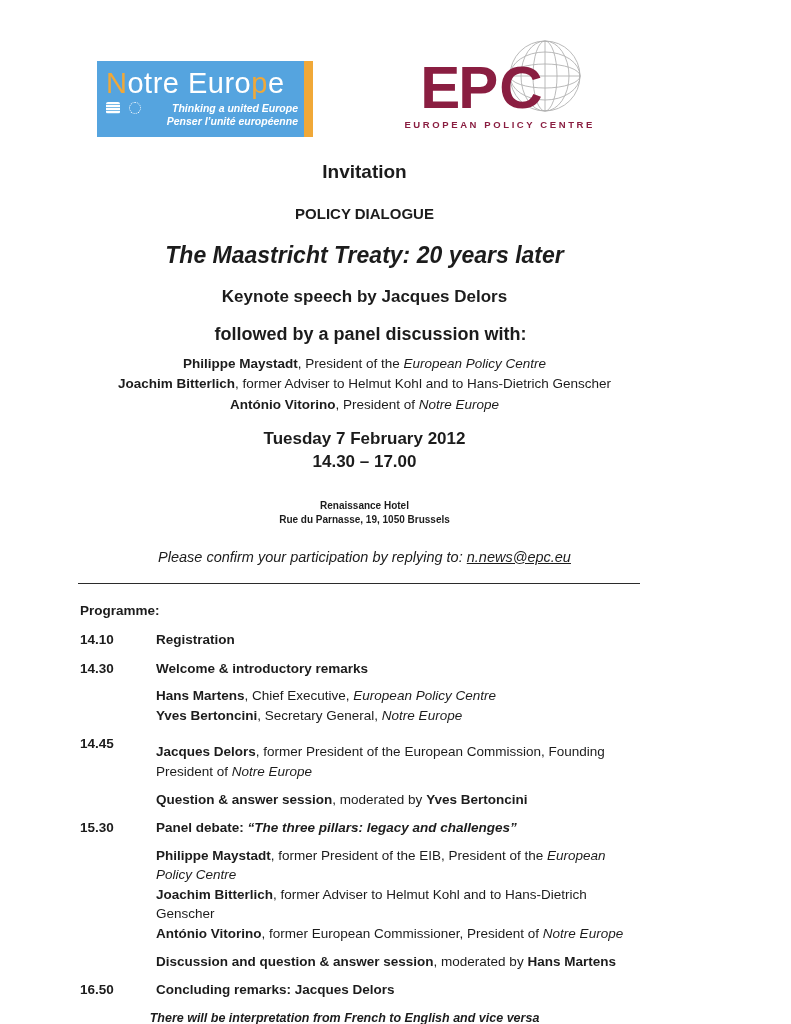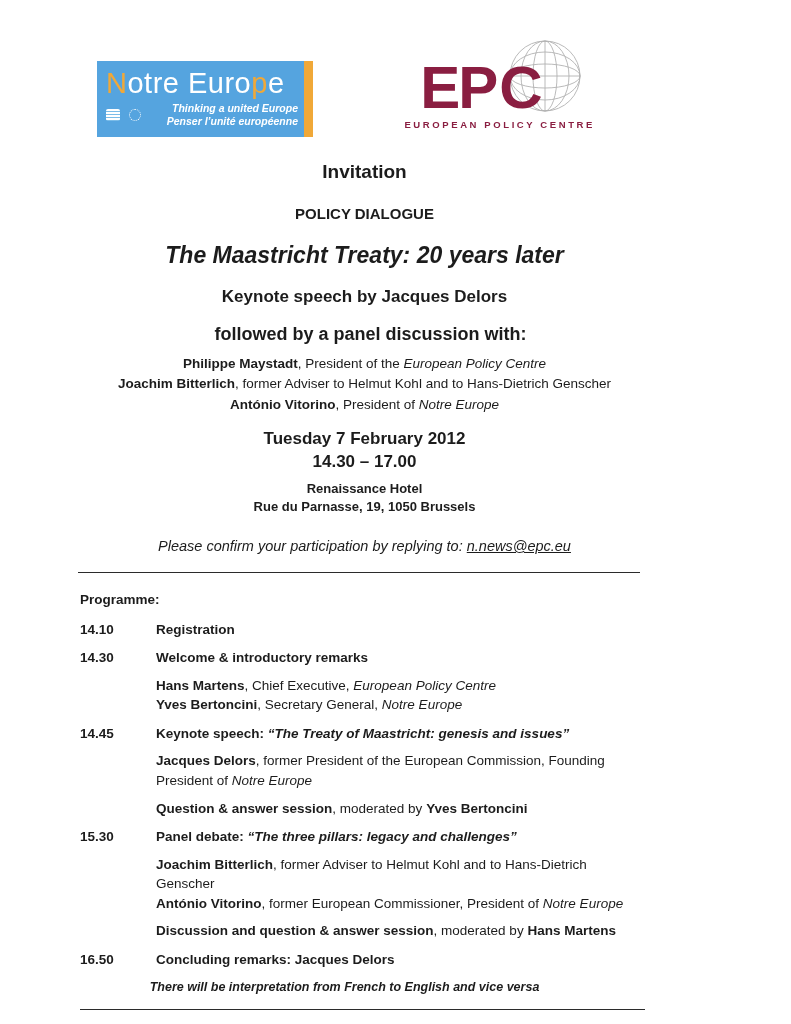--- a/index.html
+++ b/index.html
@@ -16,21 +16,21 @@
     font-family:"Liberation Sans",sans-serif;color:var(--ink);
   }
   .page{position:relative;width:689px;height:1024px;}
 
   
   .logos{display:flex;justify-content:space-between;align-items:flex-start;padding:46px 94px 0 97px;}
   .ne-logo{margin-top:15px;width:216px;height:76px;display:flex;background:var(--ne-blue);}
   .ne-body{flex:1;display:flex;flex-direction:column;justify-content:center;padding:4px 3px 6px 9px;}
   .ne-title{color:#ffffff;font-size:29px;line-height:1.05;letter-spacing:.5px;white-space:nowrap;}
   .ne-title .accent{color:var(--ne-orange);}
-  .ne-sub{display:flex;align-items:center;gap:9px;margin-top:4px;}
+  .ne-sub{display:flex;gap:9px;margin-top:4px;}
   .ne-doc-icon{width:14px;height:12px;border-radius:2px;flex-shrink:0;
     background:repeating-linear-gradient(to bottom,#ffffff 0 2px,#7bbce8 2px 3px);}
   .ne-stars-icon{width:12px;height:12px;border:1px dotted #ffffff;border-radius:50%;flex-shrink:0;}
   .ne-taglines{flex:1;text-align:right;color:#ffffff;font-size:10.5px;font-weight:bold;
     font-style:italic;line-height:1.25;padding-right:3px;white-space:nowrap;}
   .ne-stripe{width:9px;background:var(--ne-orange);}
 
   .epc-logo{display:flex;flex-direction:column;align-items:center;}
   .epc-mark{position:relative;height:66px;display:flex;align-items:flex-end;}
   .epc-ep,.epc-c{font-size:60px;font-weight:bold;color:var(--epc-maroon);line-height:.8;letter-spacing:-2px;}
@@ -42,21 +42,21 @@
 
   
   .center{text-align:center;padding-left:40px;}
   .invitation{margin-top:24px;font-size:19px;font-weight:bold;}
   .event-type{margin-top:22px;font-size:15px;font-weight:bold;}
   .main-title{margin-top:20px;font-size:23px;font-weight:bold;font-style:italic;}
   .keynote{margin-top:18px;font-size:17px;font-weight:bold;}
   .panel-intro{margin-top:17px;font-size:18px;font-weight:bold;margin-left:12px;}
   .panelists{margin-top:9px;font-size:13.5px;line-height:1.5;}
   .date-block{margin-top:13px;font-size:17px;font-weight:bold;line-height:1.35;}
-  .venue-block{margin-top:6px;font-size:13px;font-weight:bold;line-height:1.4;}
+  .venue-block{margin-top:25px;font-size:10px;font-weight:bold;line-height:1.4;}
   .confirm{margin-top:22px;font-size:14.5px;font-style:italic;}
 
   hr.rule{border:none;border-top:1px solid #2b2b2b;margin:18px 49px 0 78px;}
   hr.rule-bottom{border:none;border-top:1px solid #2b2b2b;margin:15px 44px 0 80px;}
 
   
   .programme{margin:17px 45px 0 80px;font-size:13.5px;}
   .prog-label{font-weight:bold;margin-bottom:10px;line-height:1.45;}
   .prog-item{display:flex;margin-bottom:9px;}
   .prog-time{width:76px;font-weight:bold;flex-shrink:0;line-height:1.45;}
@@ -157,34 +157,34 @@
             <div class="prog-line"><span class="b">Welcome &amp; introductory remarks</span></div>
             <div class="prog-para">
               <div class="prog-line"><span class="b">Hans Martens</span><span>, Chief Executive, </span><span class="i">European Policy Centre</span></div>
               <div class="prog-line"><span class="b">Yves Bertoncini</span><span>, Secretary General, </span><span class="i">Notre Europe</span></div>
             </div>
           </div>
         </div>
         <div class="prog-item">
           <div class="prog-time">14.45</div>
           <div class="prog-content">
-            <div class="prog-line"><span class="b">Keynote speech: </span><span class="bi">“The Treaty of Maastricht: genesis and issues”</span></div>
             <div class="prog-para">
               <div class="prog-line"><span class="b">Jacques Delors</span><span>, former President of the European Commission, Founding President of </span><span class="i">Notre Europe</span></div>
             </div>
             <div class="prog-para">
               <div class="prog-line"><span class="b">Question &amp; answer session</span><span>, moderated by </span><span class="b">Yves Bertoncini</span></div>
             </div>
           </div>
         </div>
         <div class="prog-item">
           <div class="prog-time">15.30</div>
           <div class="prog-content">
             <div class="prog-line"><span class="b">Panel debate: </span><span class="bi">“The three pillars: legacy and challenges”</span></div>
             <div class="prog-para">
+              <div class="prog-line"><span class="b">Philippe Maystadt</span><span>, former President of the EIB, President of the </span><span class="i">European Policy Centre</span></div>
               <div class="prog-line"><span class="b">Joachim Bitterlich</span><span>, former Adviser to Helmut Kohl and to Hans-Dietrich Genscher</span></div>
               <div class="prog-line"><span class="b">António Vitorino</span><span>, former European Commissioner, President of </span><span class="i">Notre Europe</span></div>
             </div>
             <div class="prog-para">
               <div class="prog-line"><span class="b">Discussion and question &amp; answer session</span><span>, moderated by </span><span class="b">Hans Martens</span></div>
             </div>
           </div>
         </div>
         <div class="prog-item">
           <div class="prog-time">16.50</div>

